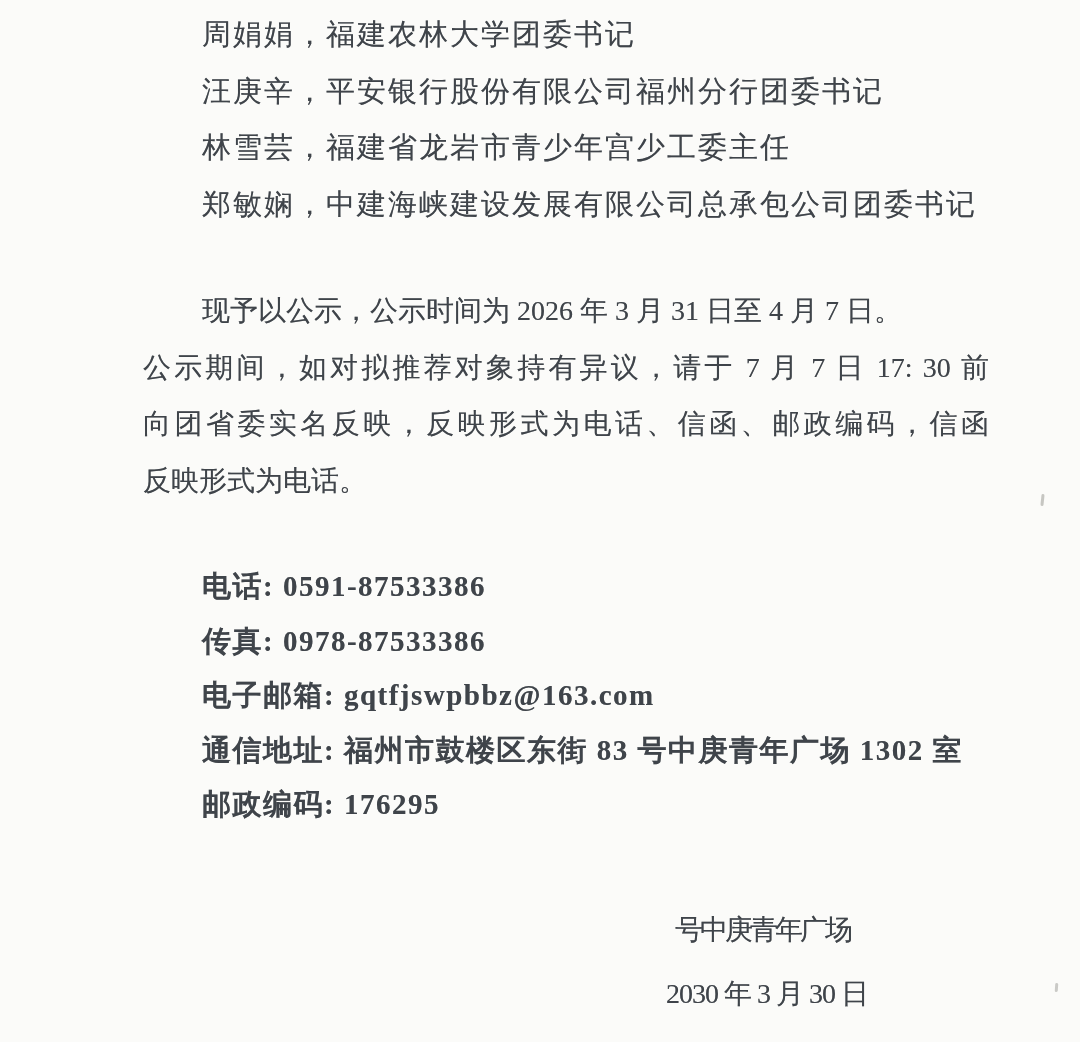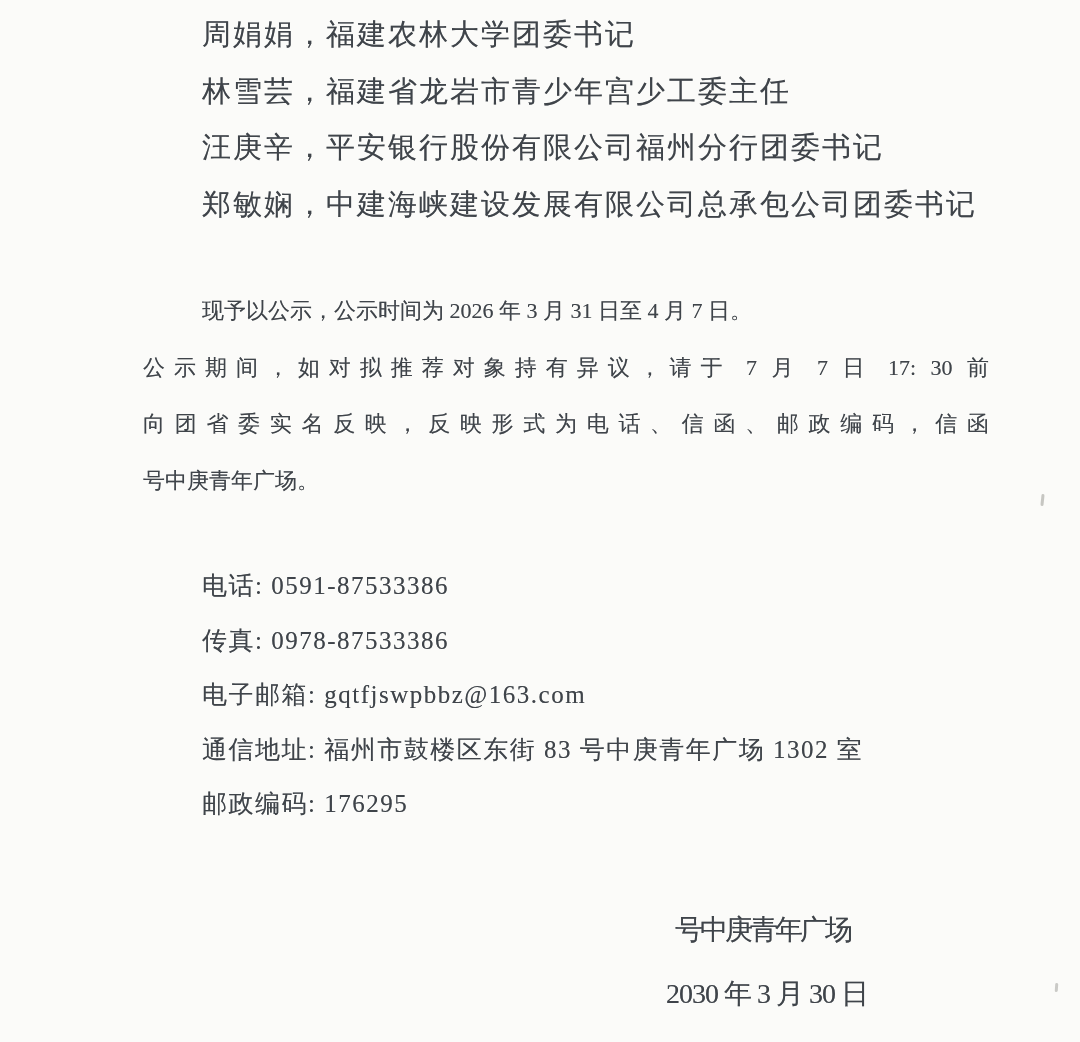--- a/index.html
+++ b/index.html
@@ -40,44 +40,45 @@
   
   .notice {
     position: absolute;
     left: 143px;
     top: 283px;
     width: 846px;
   }
   .notice .line {
     height: 56.5px;
     line-height: 56.5px;
-    font-size: 22px;
+    font-size: 28px;
     letter-spacing: 0;
   }
   .notice .line.indent {
     text-indent: 59px;
     white-space: nowrap;
   }
   .notice .line.justify {
     text-align: justify;
     text-align-last: justify;
   }
 
   
   .contact {
     position: absolute;
     left: 202px;
     top: 559px;
   }
   .contact .line {
     height: 54.6px;
     line-height: 54.6px;
-    font-size: 25px;
+    font-size: 29px;
     letter-spacing: 1.5px;
     white-space: nowrap;
+    font-weight: bold;
   }
 
   
   .sig-org {
     position: absolute;
     left: 675px;
     top: 910px;
     font-size: 28px;
     line-height: 40px;
     letter-spacing: -3px;
@@ -117,30 +118,30 @@
     transform: rotate(4deg);
   }
 </style>
 </head>
 <body>
 
 <div class="page" style="background: rgb(251, 251, 249); color: rgb(63, 68, 74);">
 
   <div class="nominees">
     <div class="line">周娟娟，福建农林大学团委书记</div>
+    <div class="line">汪庚辛，平安银行股份有限公司福州分行团委书记</div>
     <div class="line">林雪芸，福建省龙岩市青少年宫少工委主任</div>
-    <div class="line">汪庚辛，平安银行股份有限公司福州分行团委书记</div>
     <div class="line">郑敏娴，中建海峡建设发展有限公司总承包公司团委书记</div>
   </div>
 
   <div class="notice">
     <div class="line indent">现予以公示，公示时间为 2026 年 3 月 31 日至 4 月 7 日。</div>
     <div class="line justify">公示期间，如对拟推荐对象持有异议，请于 7 月 7 日 17: 30 前</div>
     <div class="line justify">向团省委实名反映，反映形式为电话、信函、邮政编码，信函</div>
-    <div class="line">号中庚青年广场。</div>
+    <div class="line">反映形式为电话。</div>
   </div>
 
   <div class="contact">
     <div class="line">电话: 0591-87533386</div>
     <div class="line">传真: 0978-87533386</div>
     <div class="line">电子邮箱: gqtfjswpbbz@163.com</div>
     <div class="line">通信地址: 福州市鼓楼区东街 83 号中庚青年广场 1302 室</div>
     <div class="line">邮政编码: 176295</div>
   </div>
 

